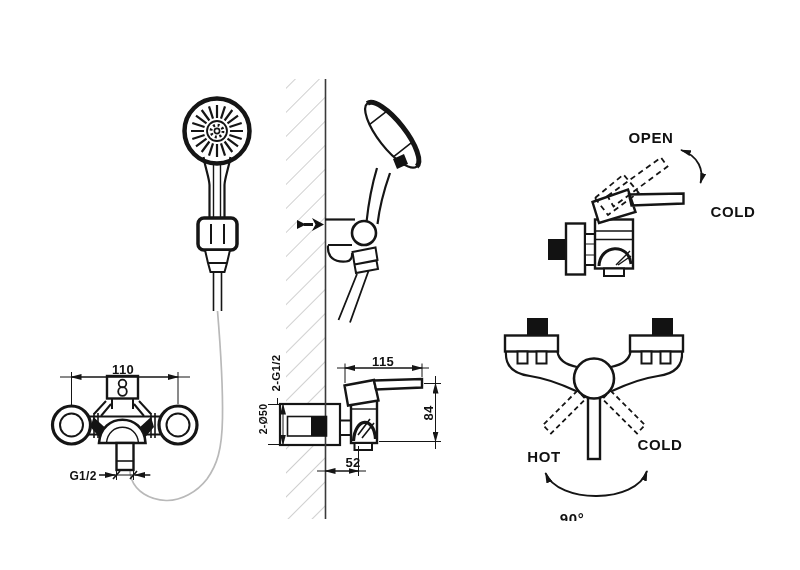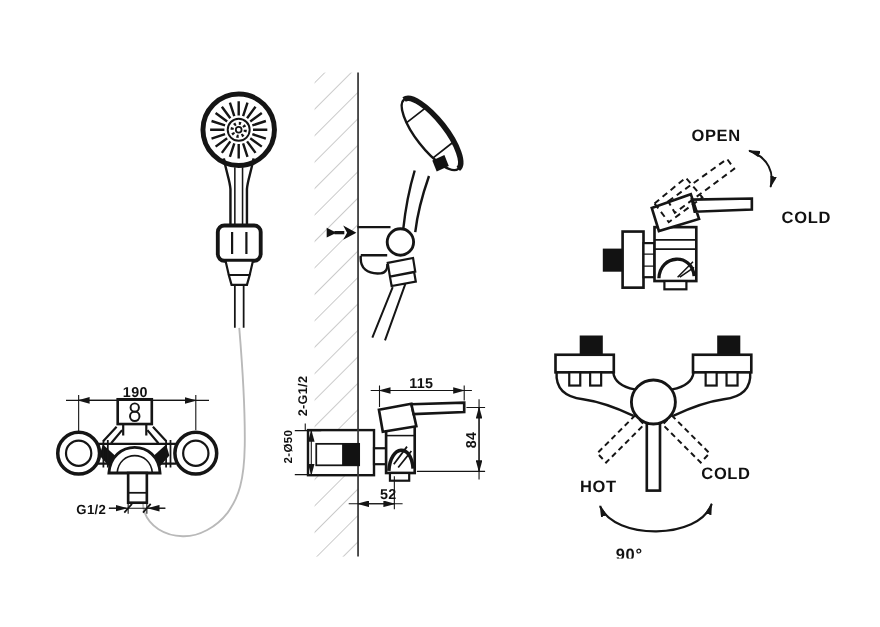--- a/index.html
+++ b/index.html
@@ -1,17 +1,17 @@
 <!DOCTYPE html>
 <html><head>
 <meta charset="utf-8">
 <style>
   html,body{margin:0;padding:0;background:#fff;}
   #stage{position:relative;width:800px;height:508px;background:#ffffff;overflow:hidden;
-         font-family:"Liberation Sans", sans-serif;}
+         font-family:"Liberation Sans", sans-serif;margin-top:13px;}
   #art{position:absolute;left:0;top:0;}
   #art *{vector-effect:none;}
   .lbl{position:absolute;font-weight:bold;color:#111;white-space:nowrap;
        transform:translate(-50%,-50%);letter-spacing:.3px;line-height:1;}
   .lbl.rot{transform:translate(-50%,-50%) rotate(-90deg);}
   .s15{font-size:15px;letter-spacing:.6px;}
   .s13{font-size:13px;}
   .s12{font-size:12px;}
   .s11{font-size:11.5px;}
   .s10{font-size:10.5px;}
@@ -185,21 +185,21 @@
     <path stroke-width="1.8" stroke-dasharray="5 3.5" d="M610.5,377.5 L645,412 L637,420.5 L602.5,386 Z"></path>
     <path stroke-width="2" marker-start="url(#arw)" marker-end="url(#arw)" d="M545.5,460 C558,491 636,491 647,458"></path>
   </g>
 </svg>
 
   <div class="lbl s15" style="left:651px;top:124px;">OPEN</div>
   <div class="lbl s15" style="left:733px;top:198px;">COLD</div>
   <div class="lbl s15" style="left:544px;top:443px;">HOT</div>
   <div class="lbl s15" style="left:660px;top:431px;">COLD</div>
   <div class="lbl s15" style="left:572px;top:505px;">90°</div>
-  <div class="lbl s13" style="left:123px;top:356px;">190</div>
+  <div class="lbl s13" style="left:123px;top:356px;">110</div>
   <div class="lbl s12" style="left:83px;top:463px;">G1/2</div>
   <div class="lbl s13" style="left:383px;top:348px;">115</div>
   <div class="lbl s13" style="left:353px;top:449px;">52</div>
   <div class="lbl s13 rot" style="left:428px;top:400px;">84</div>
   <div class="lbl s11 rot" style="left:277px;top:360px;">2-G1/2</div>
   <div class="lbl s10 rot" style="left:263px;top:406px;">2-Ø50</div>
 
 </div>
 
 </body></html>

